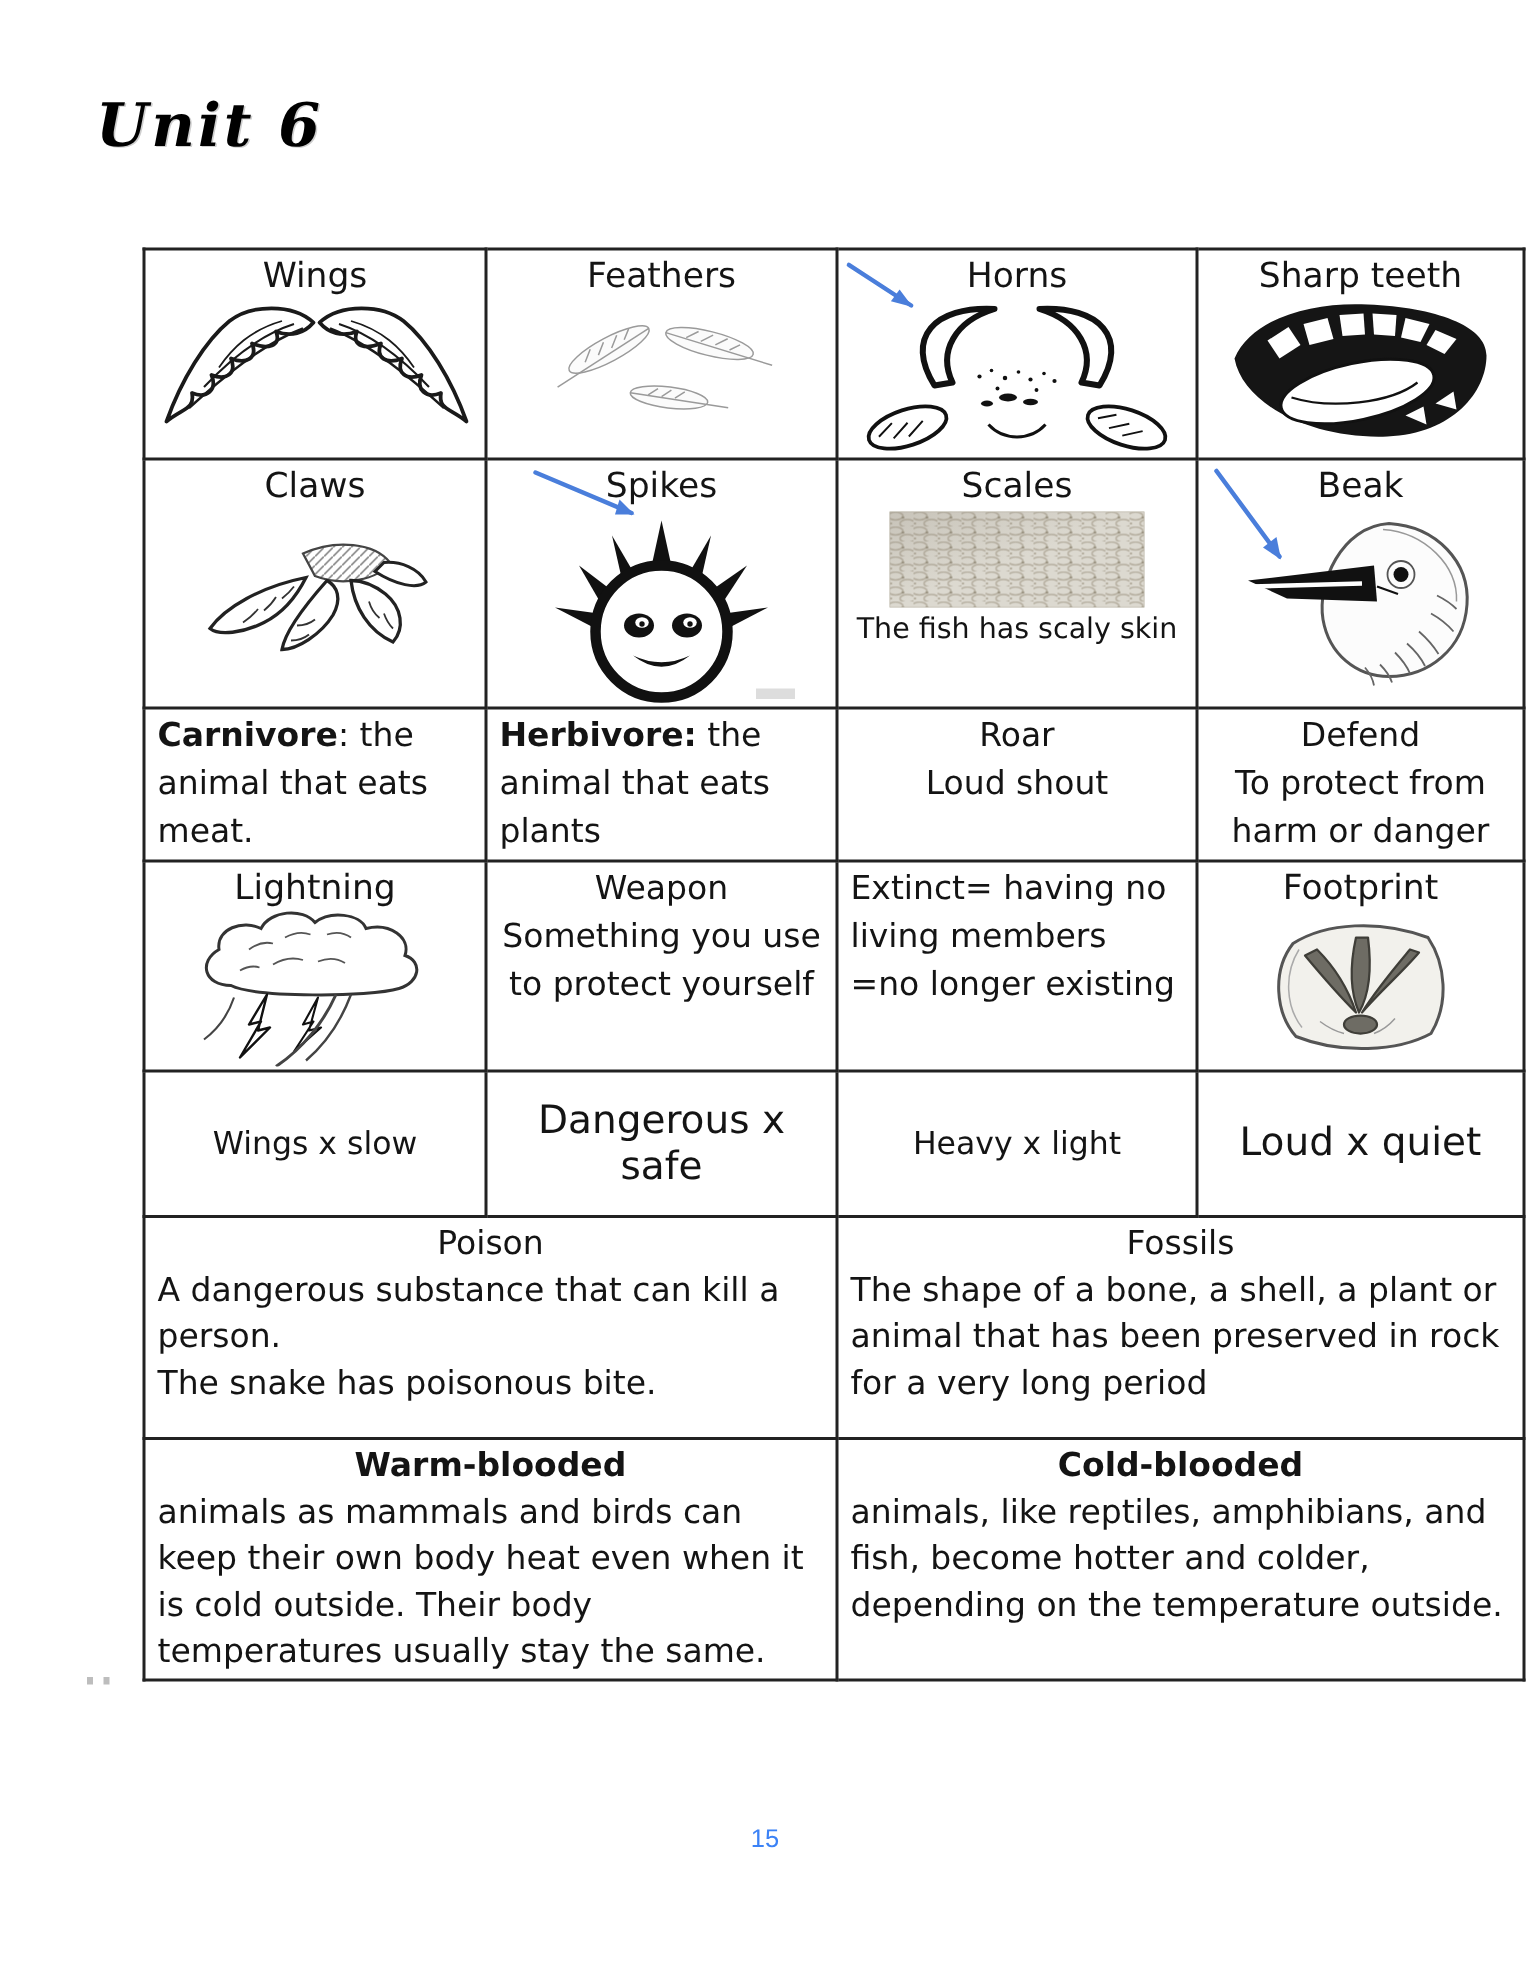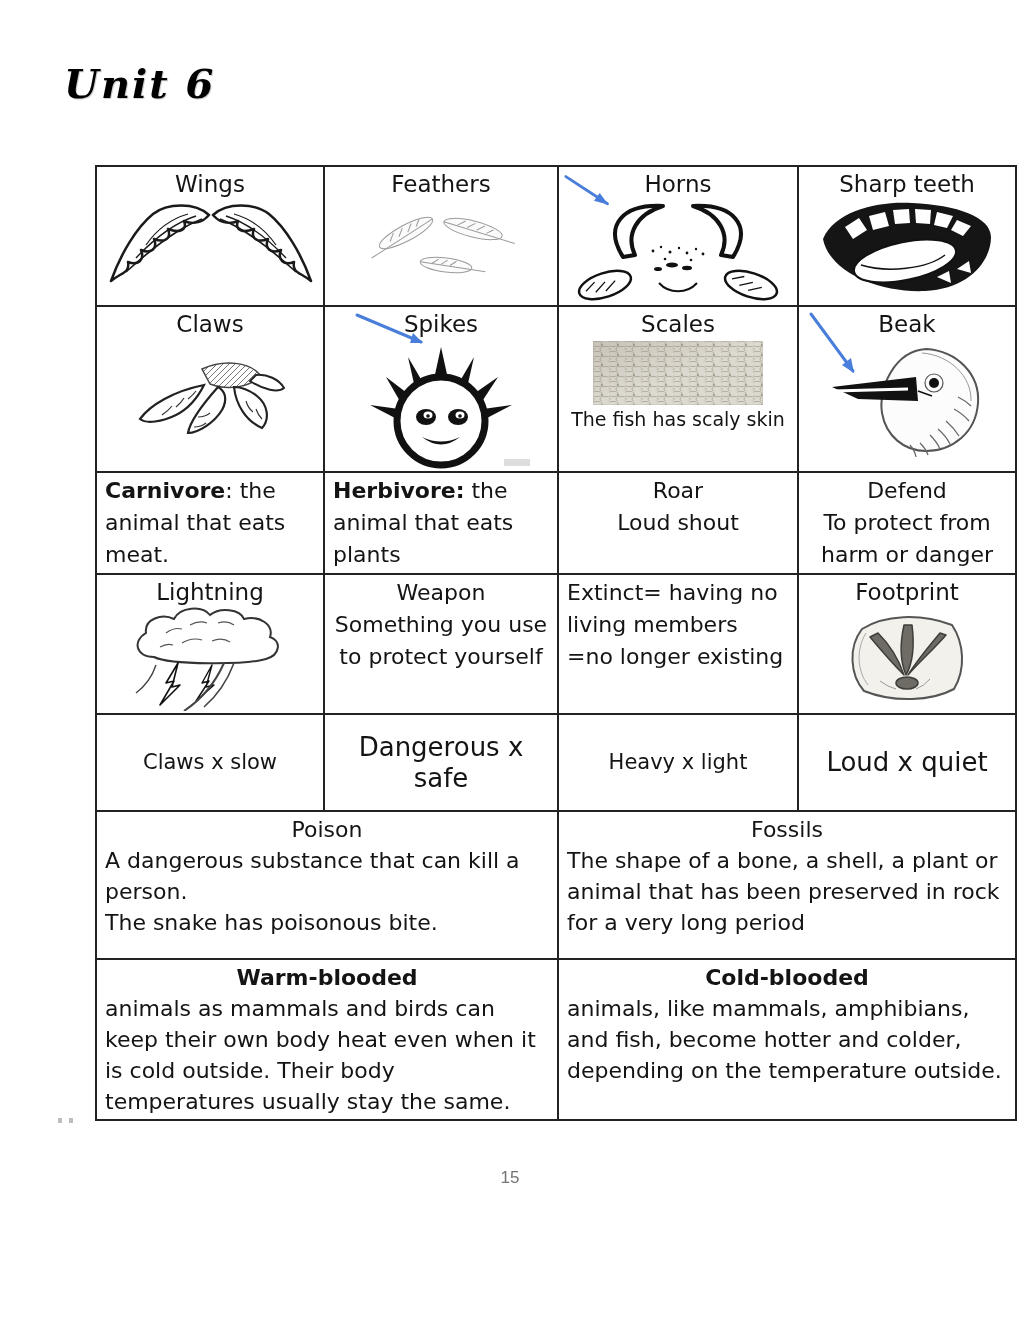--- a/index.html
+++ b/index.html
@@ -34,23 +34,23 @@
   .deftxt{ font-size:21px; line-height:32px; }
 
   .arrow{ position:absolute; pointer-events:none; }
   .arrow-horns{ left:4px; top:6px; width:58px; height:42px; }
   .arrow-spikes{ left:28px; top:4px; width:88px; height:40px; }
   .arrow-beak{ left:8px; top:4px; width:60px; height:78px; }
 
   .illus{ display:block; margin:0 auto; }
 
   .page-number{
-    position:absolute; left:0; top:1168px; width:100%;
+    position:absolute; left:0; top:1216px; width:100%;
     text-align:center; font-family:"Liberation Sans", sans-serif;
-    font-size:17px; color:#737373;
+    font-size:17px; color:#3b82f6;
   }
   .stray-mark{ position:absolute; width:4px; height:5px; background:#bdbdbd; }
   .m1{ left:58px; top:1118px; }
   .m2{ left:69px; top:1118px; }
 </style>
 </head>
 <body>
 
 <div class="page-title">Unit 6</div>
 
@@ -302,21 +302,21 @@
         </g>
         <g stroke="#999" stroke-width="1" fill="none">
           <path d="M36,74 q8,6 16,8 M86,72 q-6,7 -14,10"></path>
         </g>
       </svg>
     </td>
   </tr>
 
   <tr style="height:97px;">
     <td class="center" style="vertical-align:middle; font-size:21px;">
-      <span>Claws x slow</span>
+      <span>Wings x slow</span>
     </td>
     <td class="center" style="vertical-align:middle; font-size:26px;">
       <span>Dangerous x safe</span>
     </td>
     <td class="center" style="vertical-align:middle; font-size:21px;">
       <span>Heavy x light</span>
     </td>
     <td class="center" style="vertical-align:middle; font-size:26px;">
       <span>Loud x quiet</span>
     </td>
@@ -334,21 +334,21 @@
     </td>
   </tr>
 
   <tr style="height:114px;">
     <td colspan="2" class="deftxt">
       <div class="center bold">Warm-blooded</div>
       <div class="left">animals as mammals and birds can keep their own body heat even when it is cold outside. Their body temperatures usually stay the same.</div>
     </td>
     <td colspan="2" class="deftxt">
       <div class="center bold">Cold-blooded</div>
-      <div class="left">animals, like mammals, amphibians, and fish, become hotter and colder, depending on the temperature outside.</div>
+      <div class="left">animals, like reptiles, amphibians, and fish, become hotter and colder, depending on the temperature outside.</div>
     </td>
   </tr>
 </tbody>
   </table>
 
 <div class="stray-mark m1"></div>
 <div class="stray-mark m2"></div>
 
 <div class="page-number">15</div>
 

